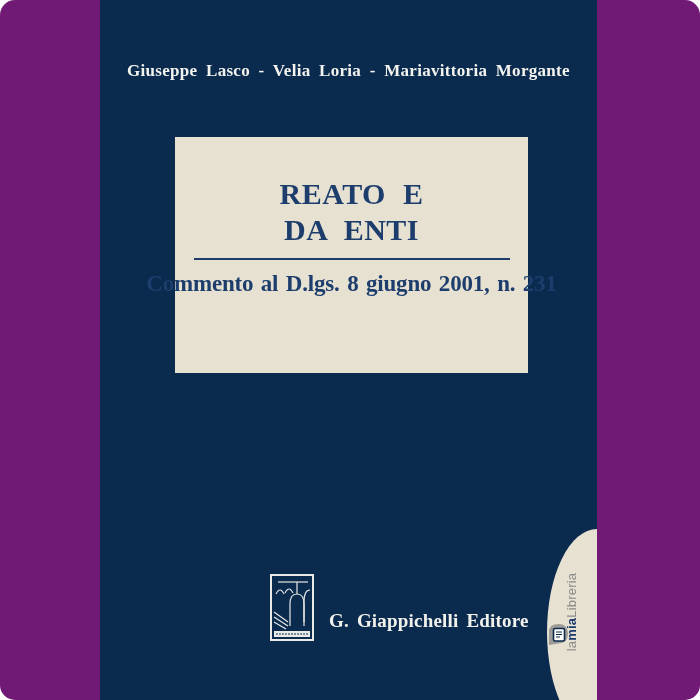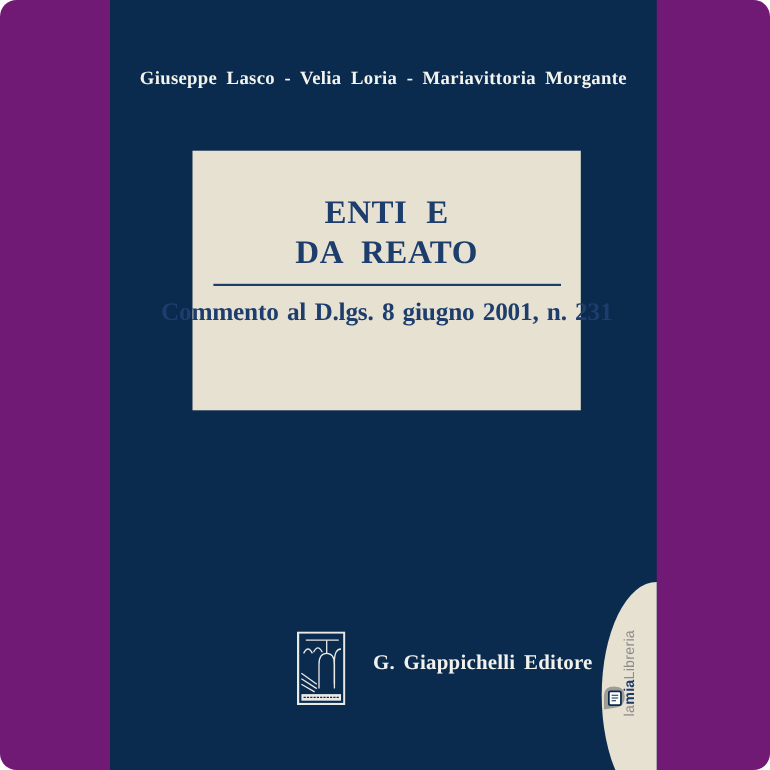--- a/index.html
+++ b/index.html
@@ -25,21 +25,21 @@
     font-size:30px;font-weight:700;line-height:36px;
     letter-spacing:0.5px;word-spacing:9px;
   }
   .rule{margin-top:10px;width:316px;height:2px;background:#1d3e6d;}
   .subtitle{
     margin-top:11px;color:#1d3e6d;font-size:23px;font-weight:700;
     letter-spacing:-0.2px;word-spacing:2px;white-space:nowrap;
   }
   .publisher{
     position:absolute;left:138px;top:574px;
-    display:flex;align-items:center;gap:25px;padding-left:32px;
+    display:flex;align-items:flex-end;gap:15px;padding-left:32px;
   }
   .pub-name{
     color:#f2f2ed;font-size:19px;font-weight:700;margin-bottom:9px;
     letter-spacing:0.2px;word-spacing:3px;white-space:nowrap;
   }
   .badge-ellipse{
     position:absolute;left:447px;top:529px;width:100px;height:206px;
     border-radius:50%;background:#e7e1d2;
   }
   .badge-text{
@@ -56,22 +56,22 @@
 </head>
 <body>
 
 <div class="page">
   <div class="cover">
 
     <div class="authors">Giuseppe Lasco - Velia Loria - Mariavittoria Morgante</div>
 
     <div class="title-box">
       <div class="title">
-        <div>ENTI E</div>
-        <div>DA REATO</div>
+        <div>REATO E</div>
+        <div>DA ENTI</div>
       </div>
       <div class="rule"></div>
       <div class="subtitle">Commento al D.lgs. 8 giugno 2001, n. 231</div>
     </div>
 
     <div class="publisher">
       <svg class="emblem" width="44" height="67" viewBox="0 0 44 67" aria-hidden="true">
         <rect x="1" y="1" width="42" height="65" fill="#0a2a4e" stroke="#e9e9e6" stroke-width="2"></rect>
         <g stroke="#e9e9e6" stroke-width="1.2" fill="none">
           <line x1="8" y1="8" x2="38" y2="8"></line>

